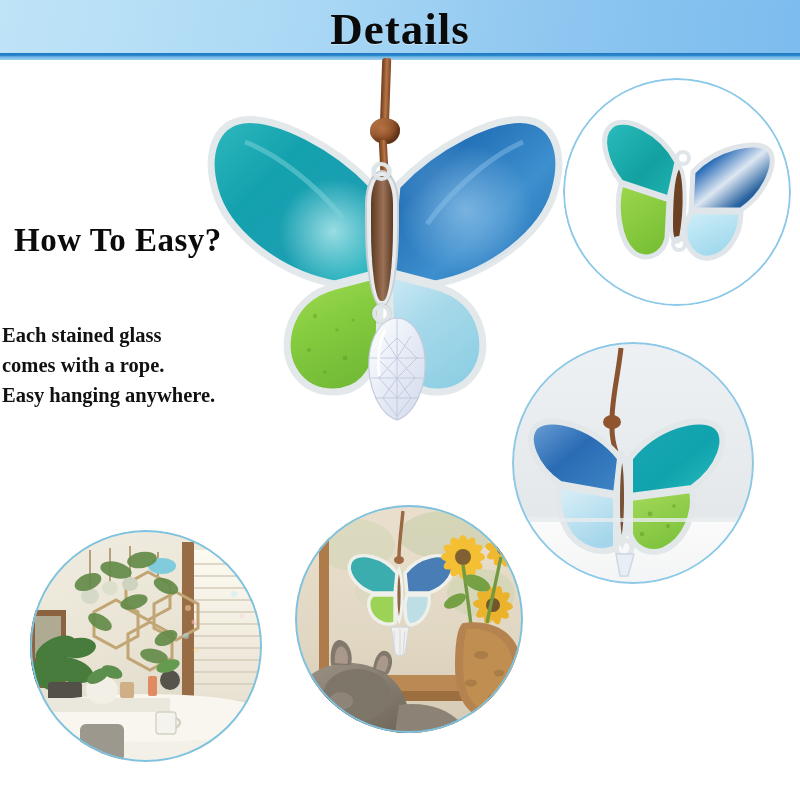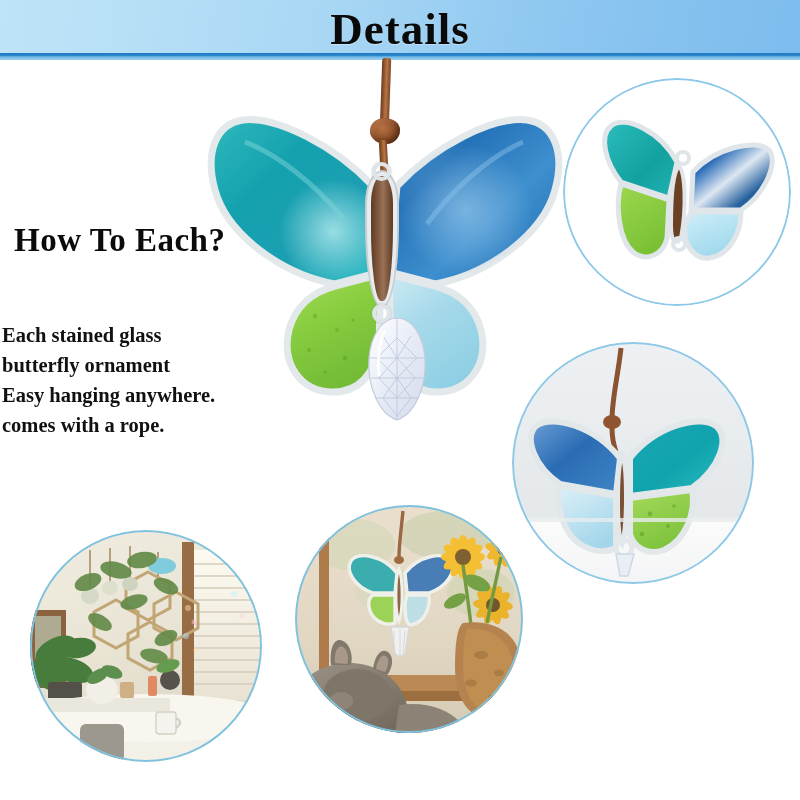--- a/index.html
+++ b/index.html
@@ -91,26 +91,25 @@
 </style>
 </head>
 <body>
 
 <div id="page">
 
   <div class="banner">
     <div class="banner-title">Details</div>
   </div>
 
-  <div class="how-heading">How To Each?</div>
+  <div class="how-heading">How To Easy?</div>
   <div class="how-body">
     <div>Each stained glass</div>
-    <div>butterfly ornament</div>
+    <div>comes with a rope.</div>
     <div>Easy hanging anywhere.</div>
-    <div>comes with a rope.</div>
   </div>
 
   <div class="stage">
 
     <div class="cord"></div>
     <div class="knot"></div>
     <div class="cord2"></div>
 
     <svg width="400" height="410" viewBox="0 0 400 410" style="position:absolute;left:0;top:0;">
       <defs>

